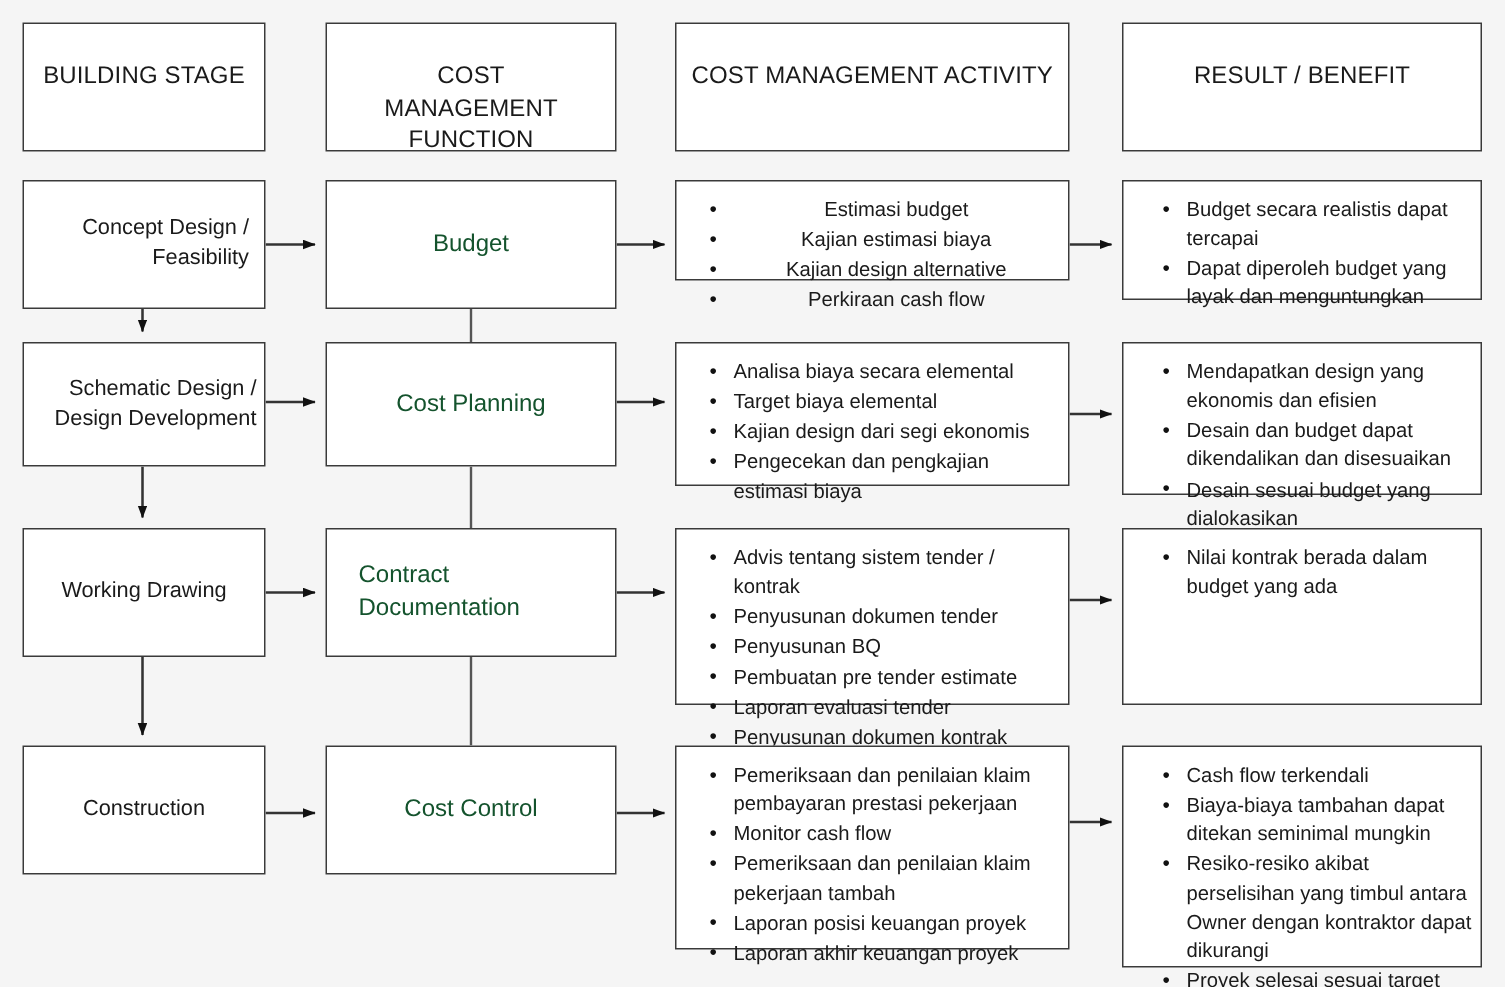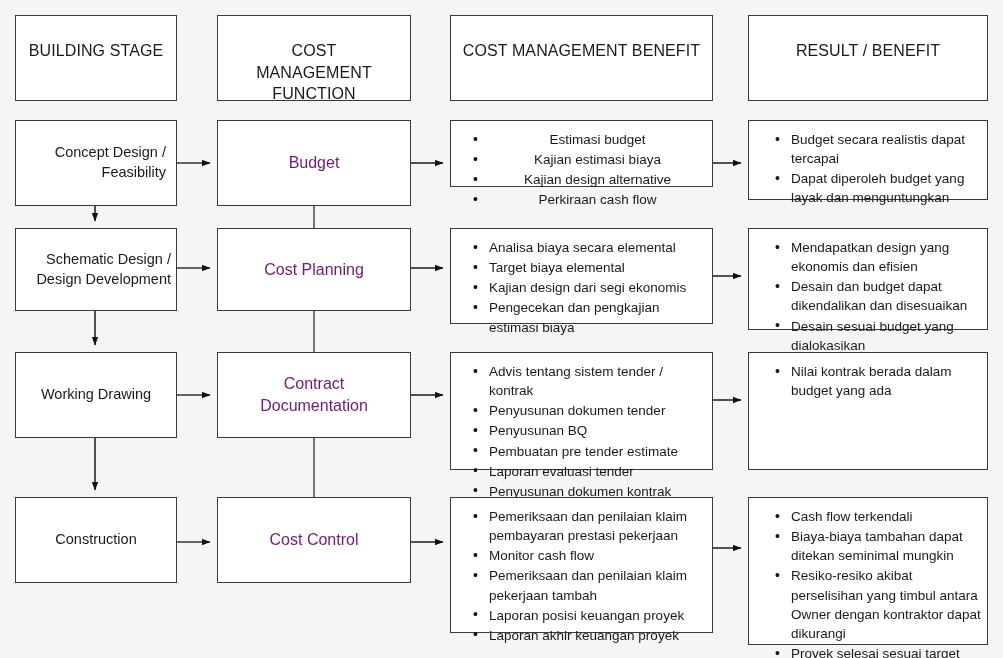--- a/index.html
+++ b/index.html
@@ -51,22 +51,22 @@
     justify-content: center;
   }
   .stage-label {
     font-size: 14.5px;
     color: #1a1a1a;
     text-align: right;
     line-height: 1.35;
   }
   .func-label {
     font-size: 16px;
-    color: #701a75;
-    text-align: center;
+    color: #14532d;
+    text-align: left;
     line-height: 1.35;
   }
   .list-box {
     display: flex;
     align-items: flex-start;
   }
   ul.bullets {
     margin: 0;
     padding: 9px 6px 6px 30px;
     list-style: none;
@@ -171,21 +171,21 @@
 
   <div class="box header-box" style="left:15px; top:15px; width:162px; height:86px;">
     <div class="header-label">BUILDING STAGE</div>
   </div>
 
   <div class="box header-box" style="left:217px; top:15px; width:194px; height:86px;">
     <div class="header-label" style="max-width:150px;">COST MANAGEMENT FUNCTION</div>
   </div>
 
   <div class="box header-box" style="left:450px; top:15px; width:263px; height:86px;">
-    <div class="header-label">COST MANAGEMENT BENEFIT</div>
+    <div class="header-label">COST MANAGEMENT ACTIVITY</div>
   </div>
 
   <div class="box header-box" style="left:748px; top:15px; width:240px; height:86px;">
     <div class="header-label">RESULT / BENEFIT</div>
   </div>
 
   <div class="box stage-box" style="left:15px; top:120px; width:162px; height:86px;">
     <div class="stage-label" style="max-width:140px;">Concept Design / Feasibility</div>
   </div>
 

